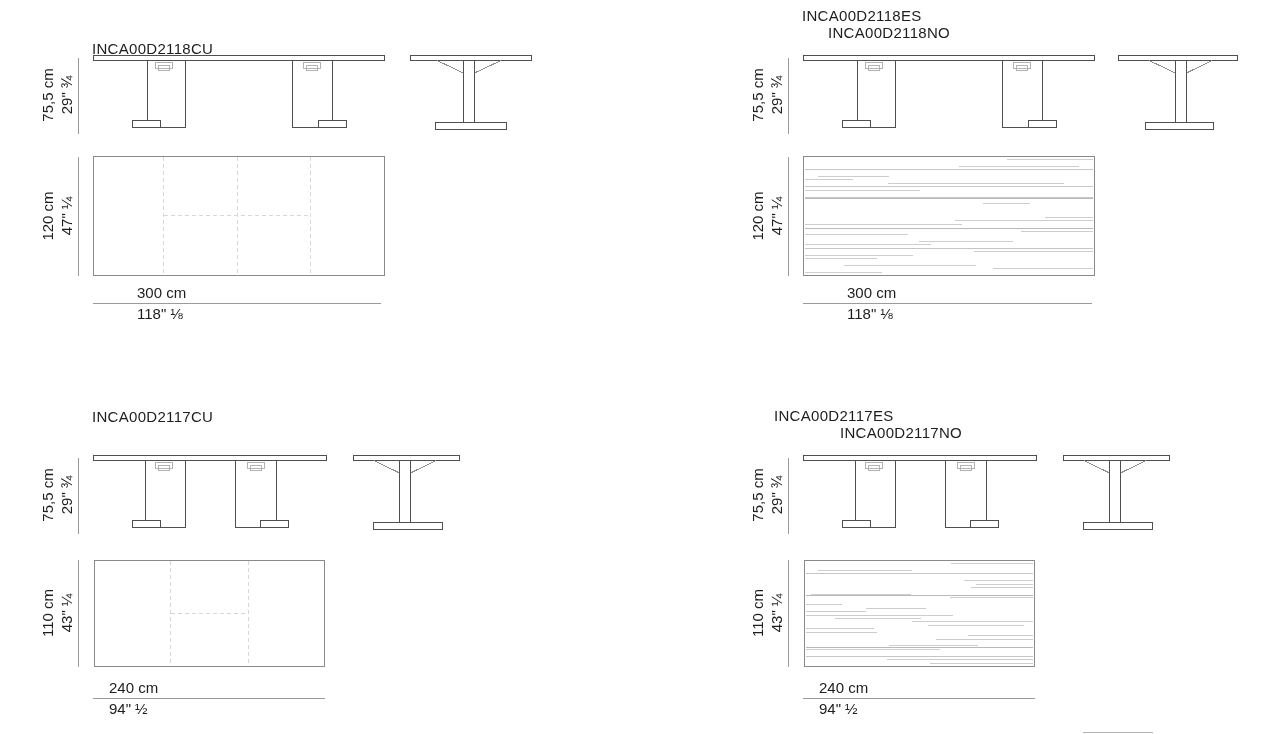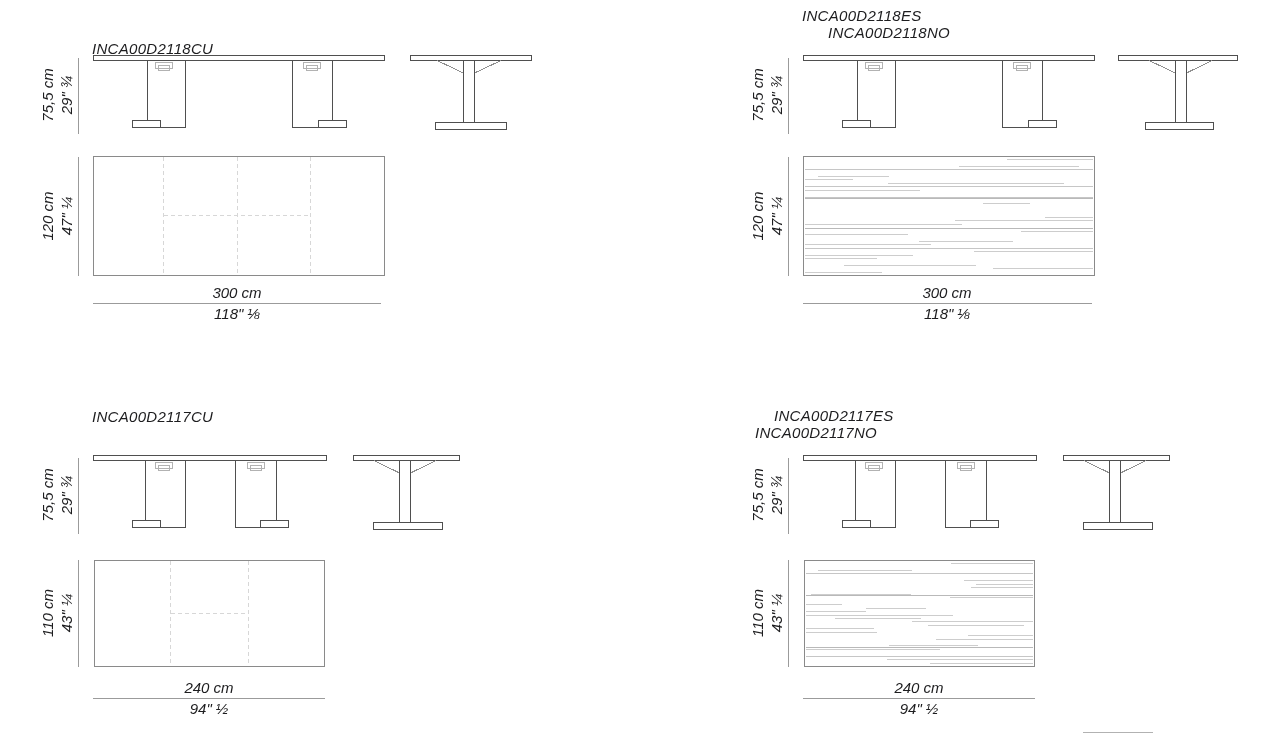--- a/index.html
+++ b/index.html
@@ -1,36 +1,36 @@
 <!DOCTYPE html>
 <html><head>
 <meta charset="utf-8">
 <style>
   html,body{margin:0;padding:0;}
   body{
     width:1261px;height:734px;position:relative;overflow:hidden;
     background:#ffffff;color:#1d1d1f;
     font-family:"Liberation Sans", sans-serif;
   }
-  .quad{position:absolute;inset:0;font-style:italic;}
+  .quad{position:absolute;inset:0;}
   svg{position:absolute;overflow:visible;}
   svg rect,svg line{stroke-width:1;}
   .ln{stroke:#4f4f4f;fill:#ffffff;}
   .lt{stroke:#b2b2b2;fill:none;}
   .dg{stroke:#8f8f8f;}
   .dim{stroke:#9b9b9b;}
   .plan{stroke:#8a8a8a;fill:#ffffff;}
   .dash{stroke:#d7d7d7;stroke-dasharray:4 3;}
   .title{position:absolute;font-size:15px;white-space:nowrap;letter-spacing:.3px;}
   .vlab{
     position:absolute;width:90px;height:16px;
     display:flex;align-items:center;justify-content:center;
     transform:rotate(-90deg);font-size:15px;white-space:nowrap;
   }
-  .wlab{position:absolute;width:200px;text-align:center;font-size:15px;white-space:nowrap;}
+  .wlab{position:absolute;width:200px;text-align:left;font-size:15px;white-space:nowrap;}
   .frac{margin-left:4px;font-size:15px;}
 </style>
 </head>
 <body>
 
 <div class="quad">
   <div class="title" style="left:92px;top:40px">INCA00D2118CU</div>
 
   <svg style="left:0;top:0" width="600" height="340" viewBox="0 0 600 340" shape-rendering="crispEdges">
     <g>
@@ -192,21 +192,21 @@
   <div class="vlab" style="left:21px;top:605px">
       <span>43"</span>
       <span class="frac">¼</span>
     </div>
   <div class="wlab" style="left:109px;top:679px">240 cm</div>
   <div class="wlab" style="left:109px;top:700px"><span>94"</span><span class="frac">½</span></div>
 </div>
 
 <div class="quad">
   <div class="title" style="left:774px;top:407px">INCA00D2117ES</div>
-  <div class="title" style="left:755px;top:424px">INCA00D2117NO</div>
+  <div class="title" style="left:840px;top:424px">INCA00D2117NO</div>
 
   <svg style="left:710px;top:400px" width="551" height="334" viewBox="710 400 551 334" shape-rendering="crispEdges">
     <g>
       <rect class="ln" x="803.5" y="455.5" width="233" height="4.5"></rect>
       <rect class="ln" x="855.5" y="460.5" width="39.5" height="67"></rect>
       <rect class="ln" x="842.5" y="520.5" width="28" height="7"></rect>
       <rect class="lt" x="865.5" y="462" width="17" height="6.5"></rect>
       <rect class="lt" x="868.5" y="465.5" width="11" height="5"></rect>
       <rect class="ln" x="945.5" y="460.5" width="41" height="67"></rect>
       <rect class="ln" x="970.5" y="520.5" width="28" height="7"></rect>

